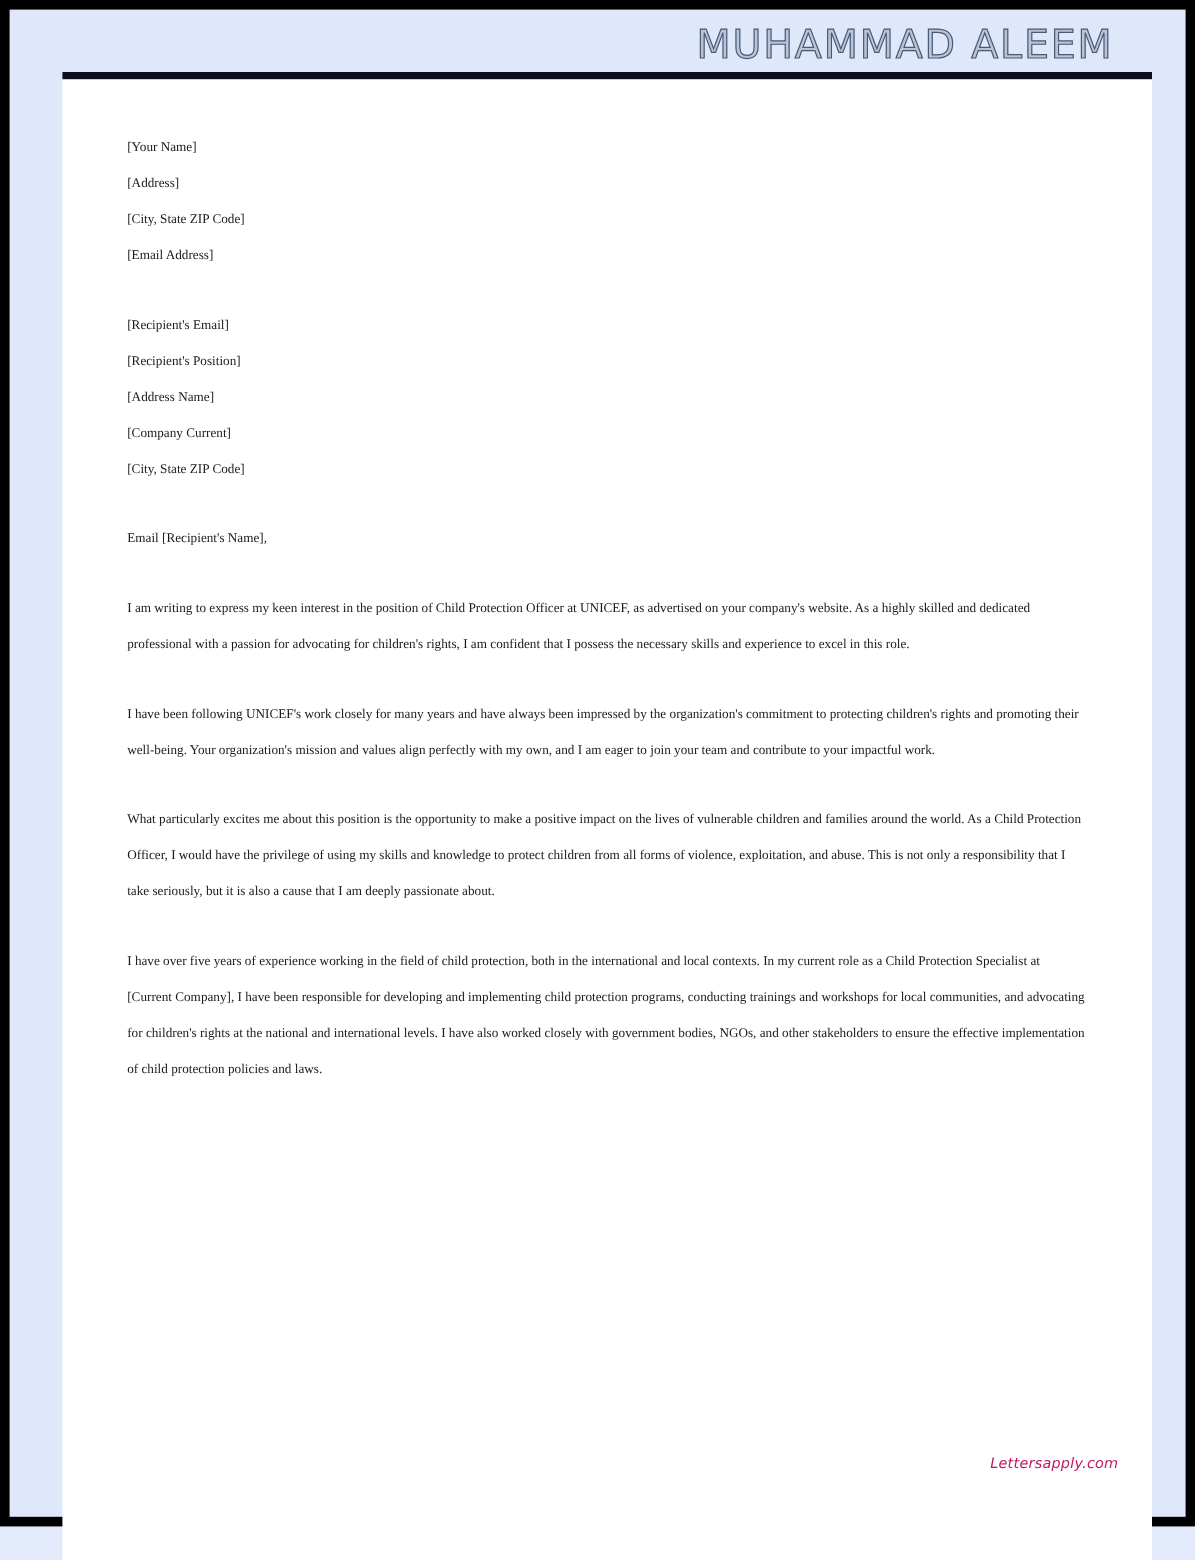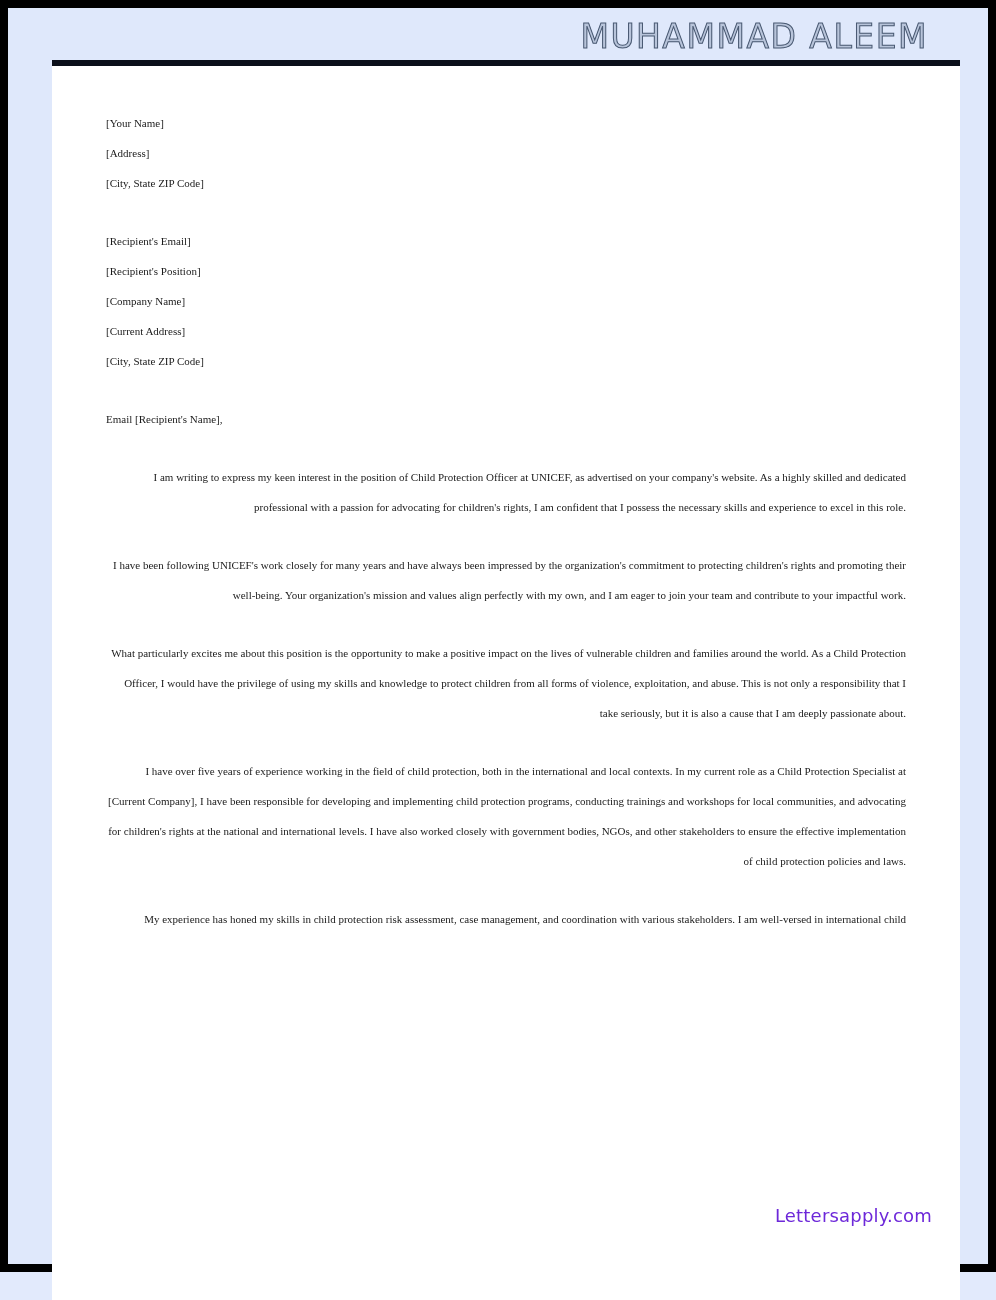--- a/index.html
+++ b/index.html
@@ -78,58 +78,60 @@
   }
   .block:last-child {
     margin-bottom: 0;
   }
   .line {
     display: block;
     white-space: pre-wrap;
   }
   .para {
     margin: 0;
-    text-align: right;
+    text-align: left;
   }
 
   .watermark {
     position: absolute;
     right: 56px;
     bottom: 38px;
     font-family: "DejaVu Sans", sans-serif;
-    font-size: 18px;
-    color: #6d28d9;
+    font-size: 12px;
+    color: #be185d;
     letter-spacing: 0.2px;
     pointer-events: none;
+    font-style: italic;
   }
 </style>
 </head>
 <body>
 
 <div class="page">
 
   <div class="header">
     <div class="header-name">MUHAMMAD ALEEM</div>
   </div>
 
   <div class="sheet">
 
     <div class="letter-body">
 
       <div class="block">
         <span class="line">[Your Name]</span>
         <span class="line">[Address]</span>
         <span class="line">[City, State ZIP Code]</span>
+        <span class="line">[Email Address]</span>
       </div>
 
       <div class="block">
         <span class="line">[Recipient's Email]</span>
         <span class="line">[Recipient's Position]</span>
-        <span class="line">[Company Name]</span>
-        <span class="line">[Current Address]</span>
+        <span class="line">[Address Name]</span>
+        <span class="line">[Company Current]</span>
         <span class="line">[City, State ZIP Code]</span>
       </div>
 
       <div class="block">
         <span class="line">Email [Recipient's Name],</span>
       </div>
 
       <div class="block">
         <p class="para">I am writing to express my keen interest in the position of Child Protection Officer at UNICEF, as advertised on your company's website. As a highly skilled and dedicated professional with a passion for advocating for children's rights, I am confident that I possess the necessary skills and experience to excel in this role.</p>
       </div>
@@ -139,23 +141,20 @@
       </div>
 
       <div class="block">
         <p class="para">What particularly excites me about this position is the opportunity to make a positive impact on the lives of vulnerable children and families around the world. As a Child Protection Officer, I would have the privilege of using my skills and knowledge to protect children from all forms of violence, exploitation, and abuse. This is not only a responsibility that I take seriously, but it is also a cause that I am deeply passionate about.</p>
       </div>
 
       <div class="block">
         <p class="para">I have over five years of experience working in the field of child protection, both in the international and local contexts. In my current role as a Child Protection Specialist at [Current Company], I have been responsible for developing and implementing child protection programs, conducting trainings and workshops for local communities, and advocating for children's rights at the national and international levels. I have also worked closely with government bodies, NGOs, and other stakeholders to ensure the effective implementation of child protection policies and laws.</p>
       </div>
 
-      <div class="block">
-        <p class="para">My experience has honed my skills in child protection risk assessment, case management, and coordination with various stakeholders. I am well-versed in international child</p>
-      </div>
 
     </div>
 
   </div>
 
   <div class="watermark">Lettersapply.com</div>
 
 </div>
 
 </body></html>

